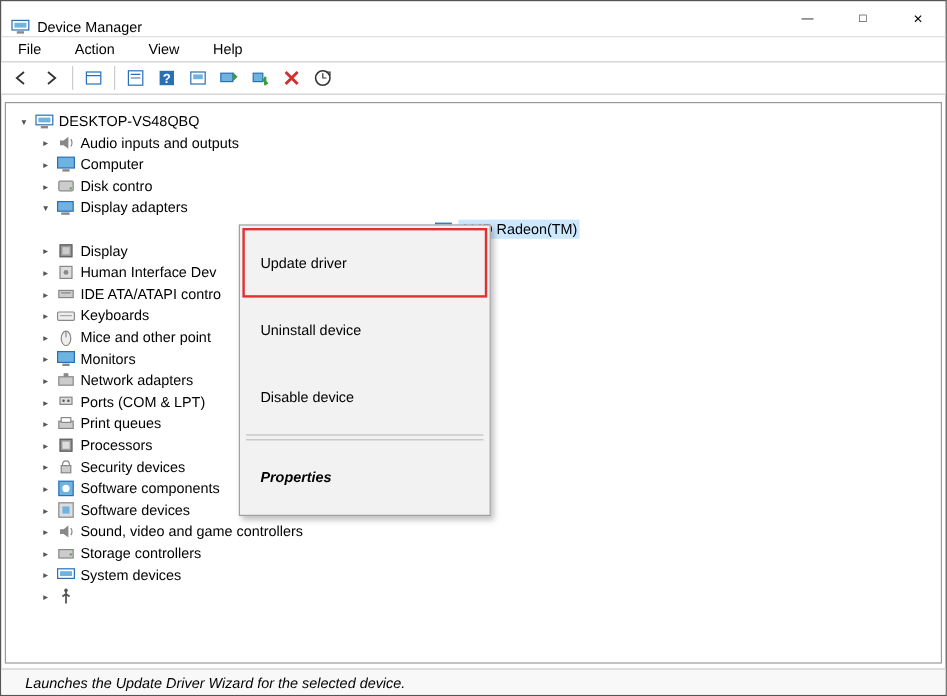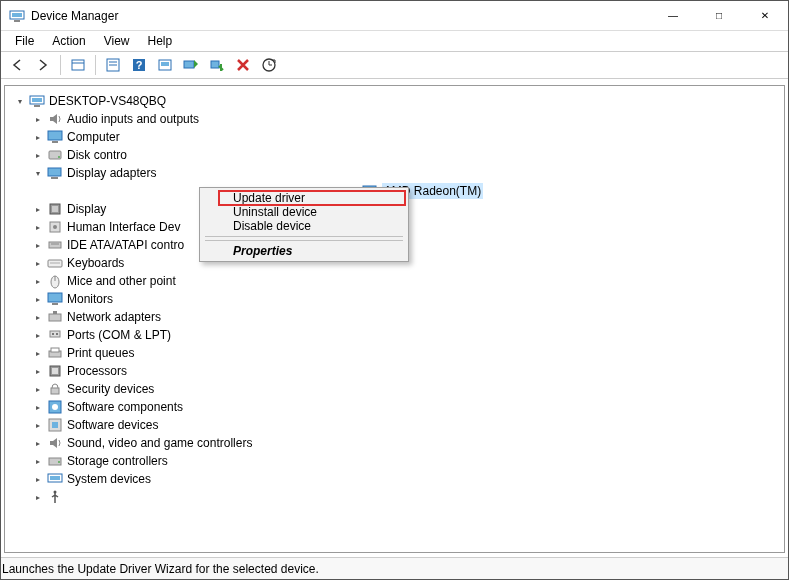--- a/index.html
+++ b/index.html
@@ -10,30 +10,30 @@
     background: #fff;
     color: #000;
     width: 789px;
     height: 580px;
     overflow: hidden;
     border: 1px solid #555;
     position: relative;
   }
   .titlebar {
     display: flex;
-    align-items: center;
+    align-items: flex-end;
     height: 30px;
     padding: 0 0 0 8px;
     border-bottom: 1px solid #ddd;
   }
   .titlebar .title-icon { width:16px; height:16px; margin-right:6px;}
   .titlebar .title-text { flex:1; font-size:12px;}
   .win-controls { display:flex; height:100%;}
   .win-btn { width:46px; display:flex; align-items:center; justify-content:center; font-family: "Segoe UI Symbol", sans-serif; font-size:10px;}
-  .menubar { display:flex; height:20px; align-items:center; padding:0 6px; gap:2px;}
+  .menubar { display:flex; height:20px; align-items:center; padding:0 6px; gap:12px;}
   .menubar .menu-item { padding:2px 8px; font-size:12px;}
   .toolbar {
     display:flex; align-items:center; height:28px; padding:0 4px;
     border-top:1px solid #ccc; border-bottom:1px solid #ccc;
     gap:2px;
     background:#fff;
   }
   .tool-btn { width:24px; height:24px; display:flex; align-items:center; justify-content:center;}
   .tool-sep { width:1px; height:20px; background:#ccc; margin:0 3px;}
   .tree-area {
@@ -50,28 +50,28 @@
   .selected-label { background:#cce8ff; padding:1px 2px;}
   .context-menu {
     position:absolute;
     background:#f2f2f2;
     border:1px solid #a0a0a0;
     box-shadow:3px 3px 5px rgba(0,0,0,.25);
     padding:3px;
     font-size:12px;
     width:210px;
   }
-  .cm-item { padding:0 14px;margin-left:16px;}
+  .cm-item { padding:21px 14px;}
   .cm-sep { height:1px; background:#c0c0c0; margin:3px 2px;}
   .cm-highlight { outline:2px solid #e03030; outline-offset:-1px;}
   .cm-bold { font-weight:bold;font-style:italic;}
   .statusbar {
     position:absolute; left:0; right:0; bottom:0; height:22px;
-    display:flex; align-items:center; padding:0 1px;
-    border-top:1px solid #ccc; font-size:12px; background:#f8f8f8;
+    display:flex; align-items:center; padding:0 20px;
+    border-top:1px solid #ccc; font-size:12px; background:#f8f8f8;font-style:italic;
   }
   svg { display:block;}
 </style>
 </head>
 <body>
 
 <div class="titlebar">
   <span class="title-icon">
     <svg width="16" height="16">
         <rect x="1" y="3" width="14" height="8" fill="#fff" stroke="#2a6fb3"></rect>

